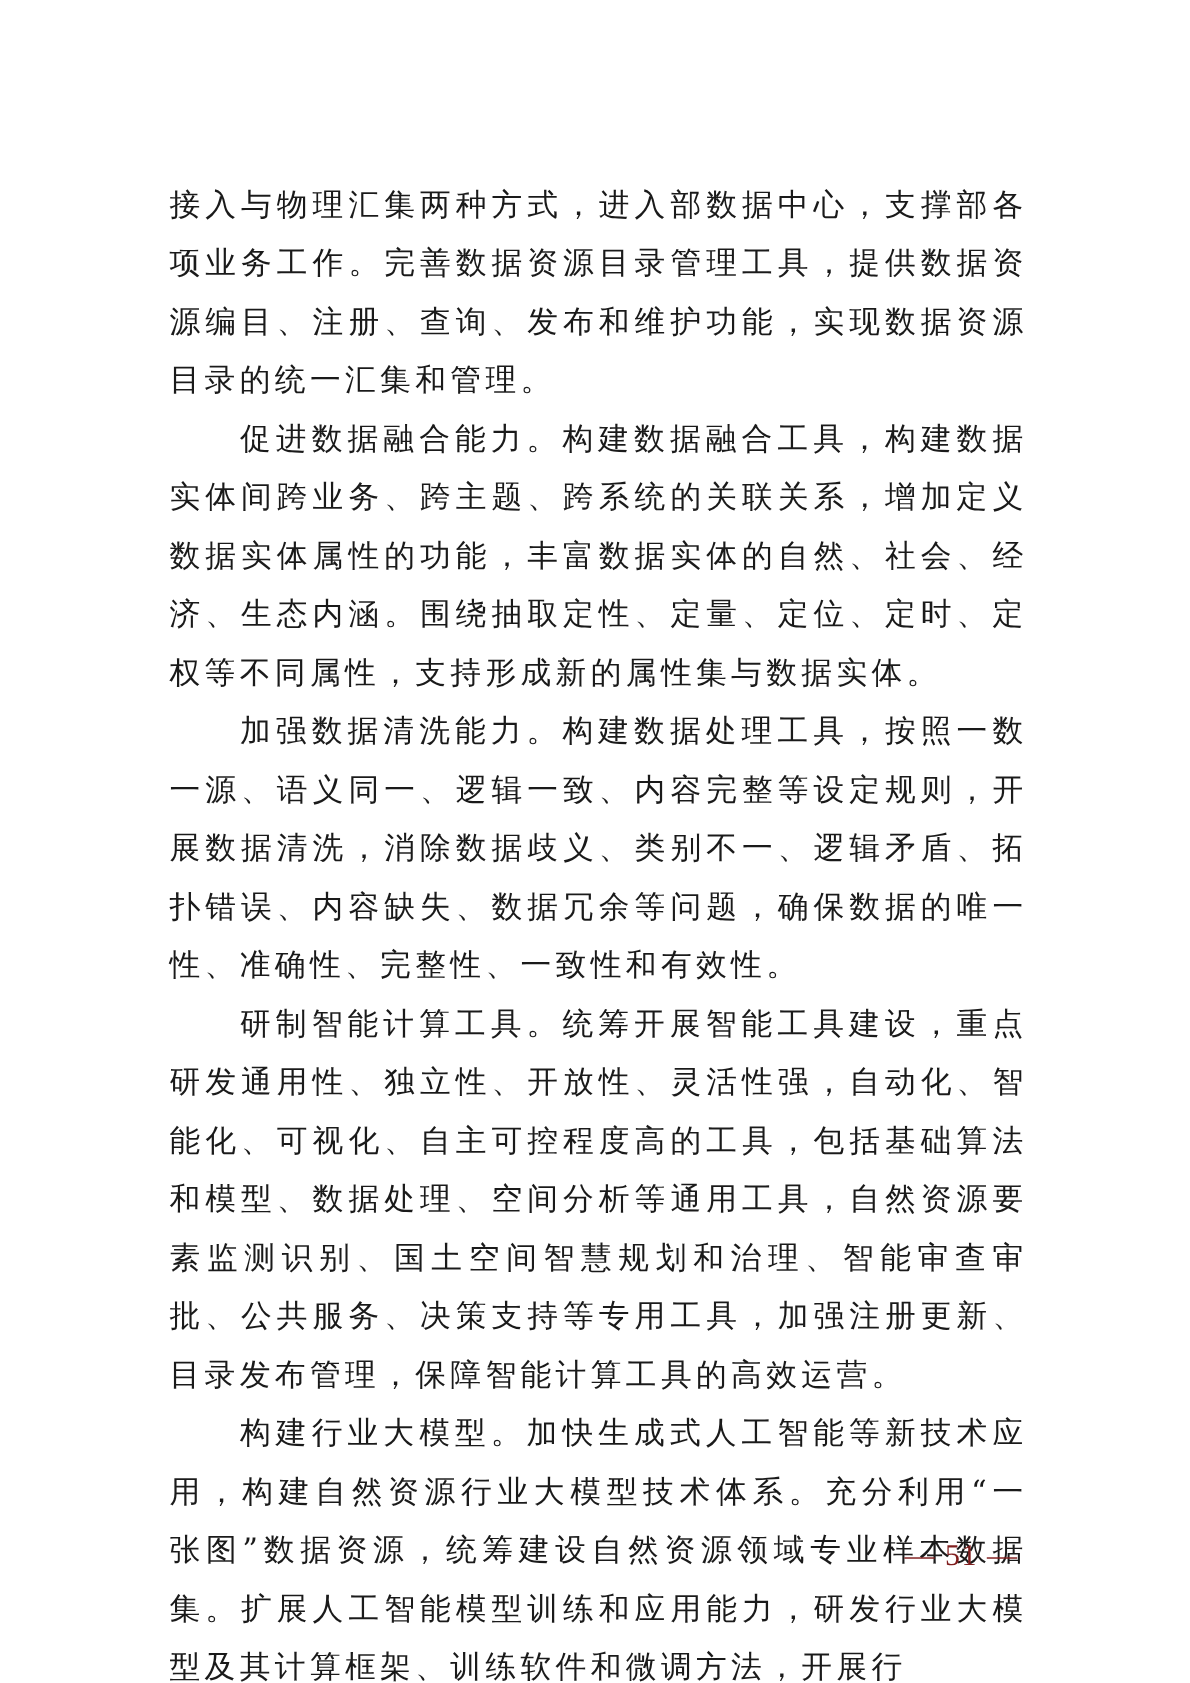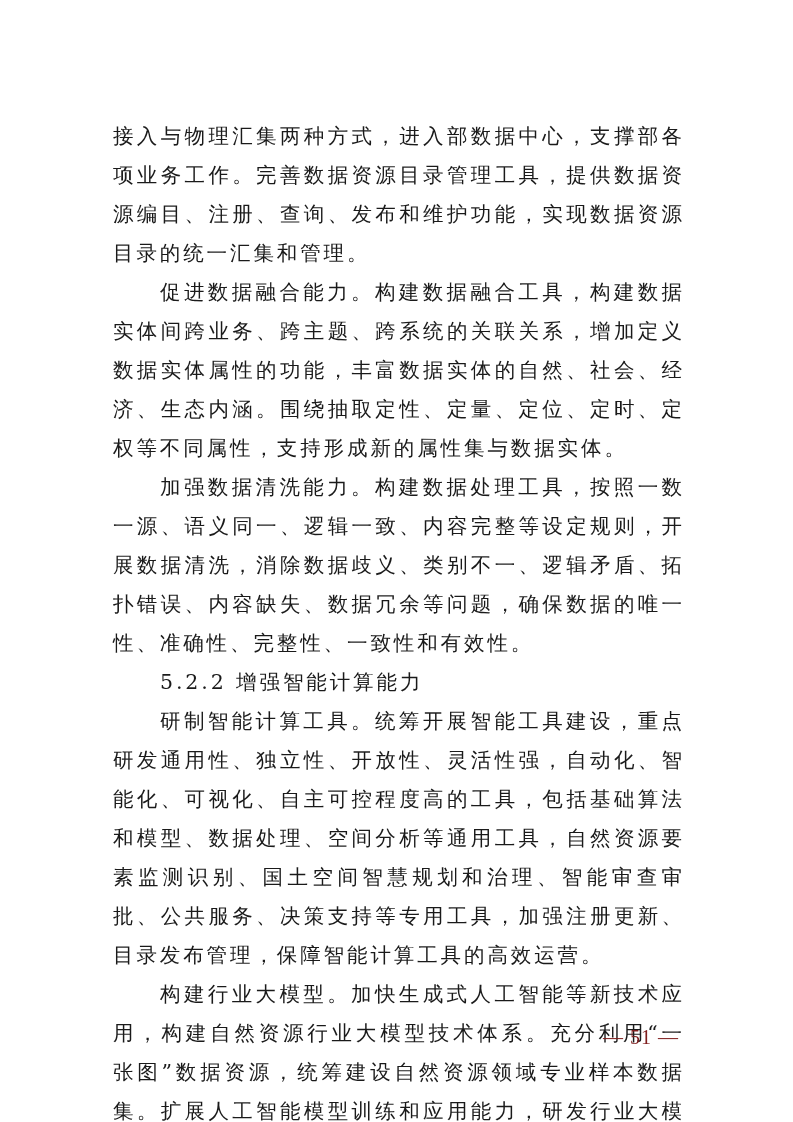--- a/index.html
+++ b/index.html
@@ -21,18 +21,17 @@
   }
 </style>
 </head>
 <body>
 
 <div class="page">
   <div class="content">
     <p class="para">接入与物理汇集两种方式，进入部数据中心，支撑部各项业务工作。完善数据资源目录管理工具，提供数据资源编目、注册、查询、发布和维护功能，实现数据资源目录的统一汇集和管理。</p>
     <p class="para indent">促进数据融合能力。构建数据融合工具，构建数据实体间跨业务、跨主题、跨系统的关联关系，增加定义数据实体属性的功能，丰富数据实体的自然、社会、经济、生态内涵。围绕抽取定性、定量、定位、定时、定权等不同属性，支持形成新的属性集与数据实体。</p>
     <p class="para indent">加强数据清洗能力。构建数据处理工具，按照一数一源、语义同一、逻辑一致、内容完整等设定规则，开展数据清洗，消除数据歧义、类别不一、逻辑矛盾、拓扑错误、内容缺失、数据冗余等问题，确保数据的唯一性、准确性、完整性、一致性和有效性。</p>
-    <p class="heading">5.2.2 增强智能计算能力</p>
     <p class="para indent">研制智能计算工具。统筹开展智能工具建设，重点研发通用性、独立性、开放性、灵活性强，自动化、智能化、可视化、自主可控程度高的工具，包括基础算法和模型、数据处理、空间分析等通用工具，自然资源要素监测识别、国土空间智慧规划和治理、智能审查审批、公共服务、决策支持等专用工具，加强注册更新、目录发布管理，保障智能计算工具的高效运营。</p>
     <p class="para indent">构建行业大模型。加快生成式人工智能等新技术应用，构建自然资源行业大模型技术体系。充分利用“一张图”数据资源，统筹建设自然资源领域专业样本数据集。扩展人工智能模型训练和应用能力，研发行业大模型及其计算框架、训练软件和微调方法，开展行</p>
   </div>
   <div class="page-number">— 51 —</div>
 </div>
 
 </body></html>

